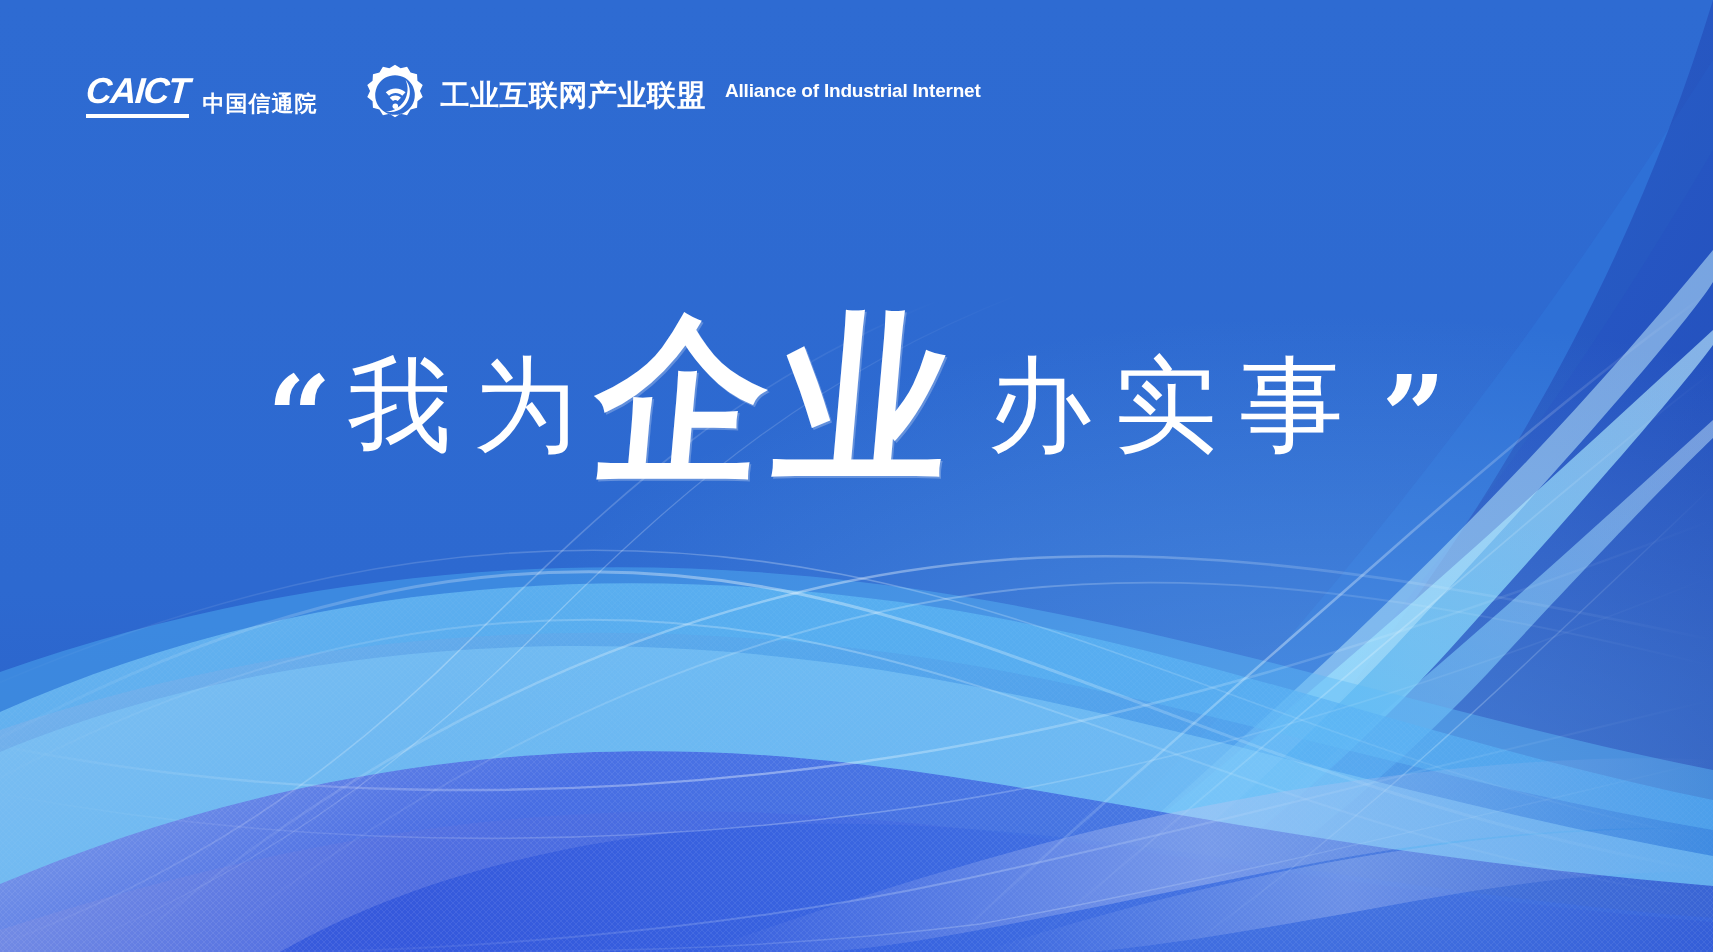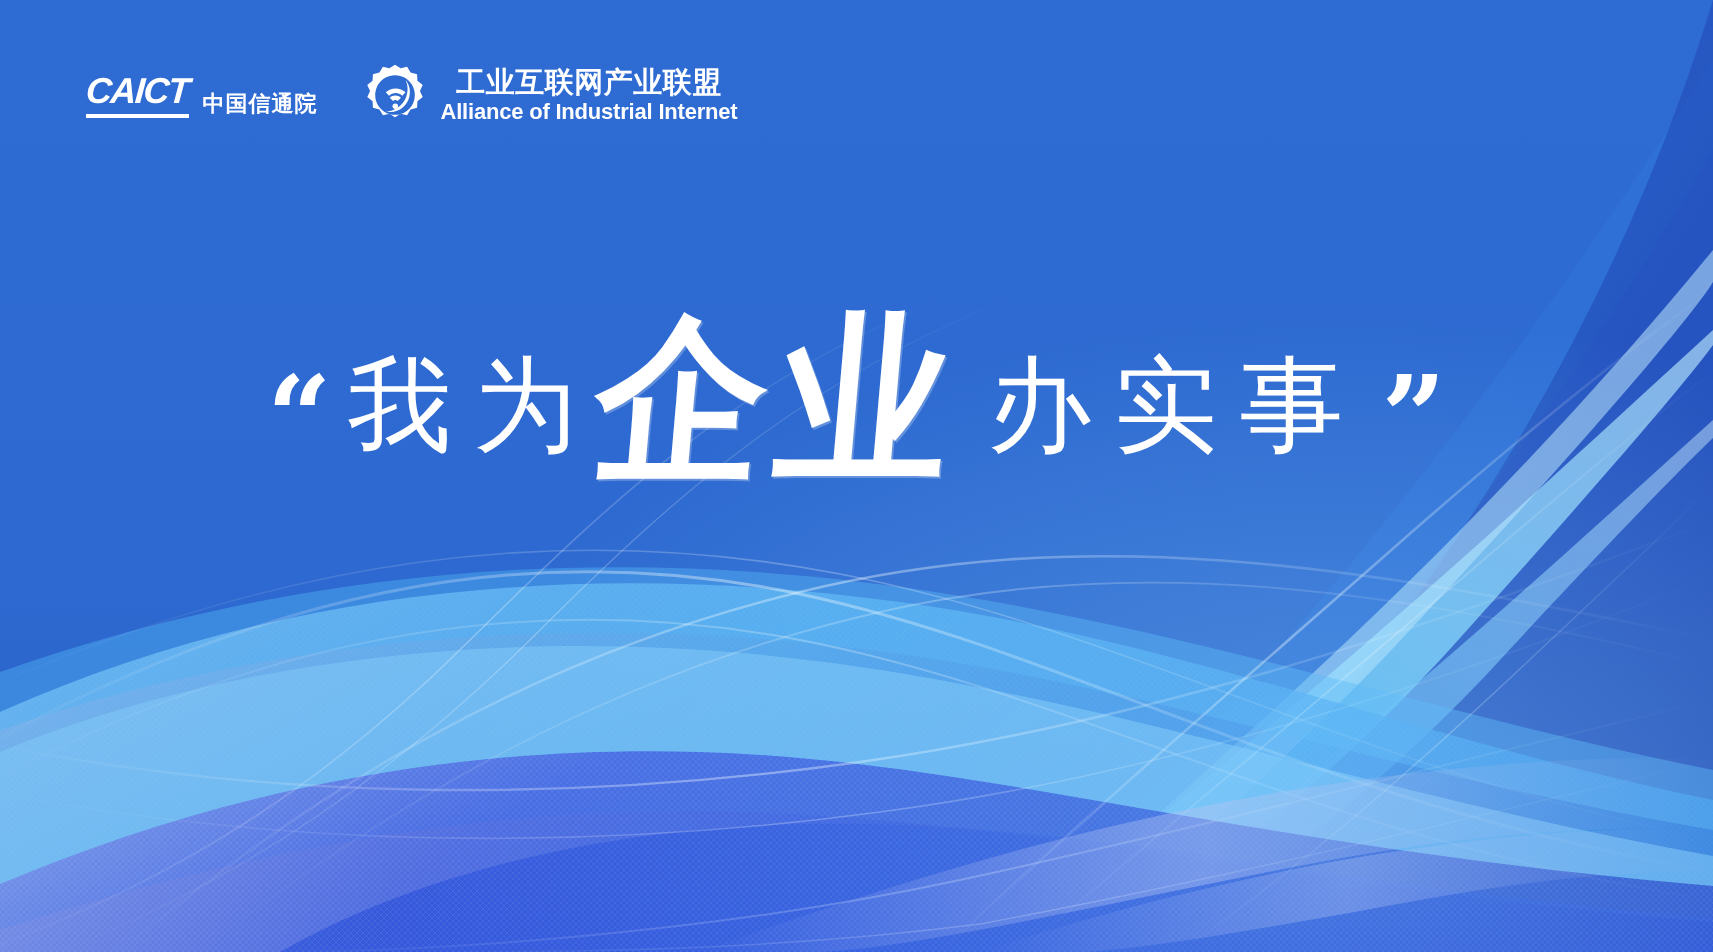--- a/index.html
+++ b/index.html
@@ -73,35 +73,33 @@
   }
 
   
   .aii-logo {
     display: flex;
     align-items: center;
     gap: 13px;
   }
   .aii-text {
     display: flex;
-    flex-direction: column;
-    gap: 4px;
-    align-items: center;
+    gap: 19px;
   }
   .aii-cn {
     color: #ffffff;
     font-size: 29px;
     font-weight: bold;
     line-height: 1;
     letter-spacing: 0.5px;
     font-family: "DejaVu Sans", "Liberation Sans", sans-serif;
   }
   .aii-en {
     color: #ffffff;
-    font-size: 22px;
+    font-size: 19px;
     font-weight: bold;
     line-height: 1;
     letter-spacing: -0.2px;
     font-family: "Liberation Sans", sans-serif;
   }
 
   
   #headline {
     position: absolute;
     left: 0;

